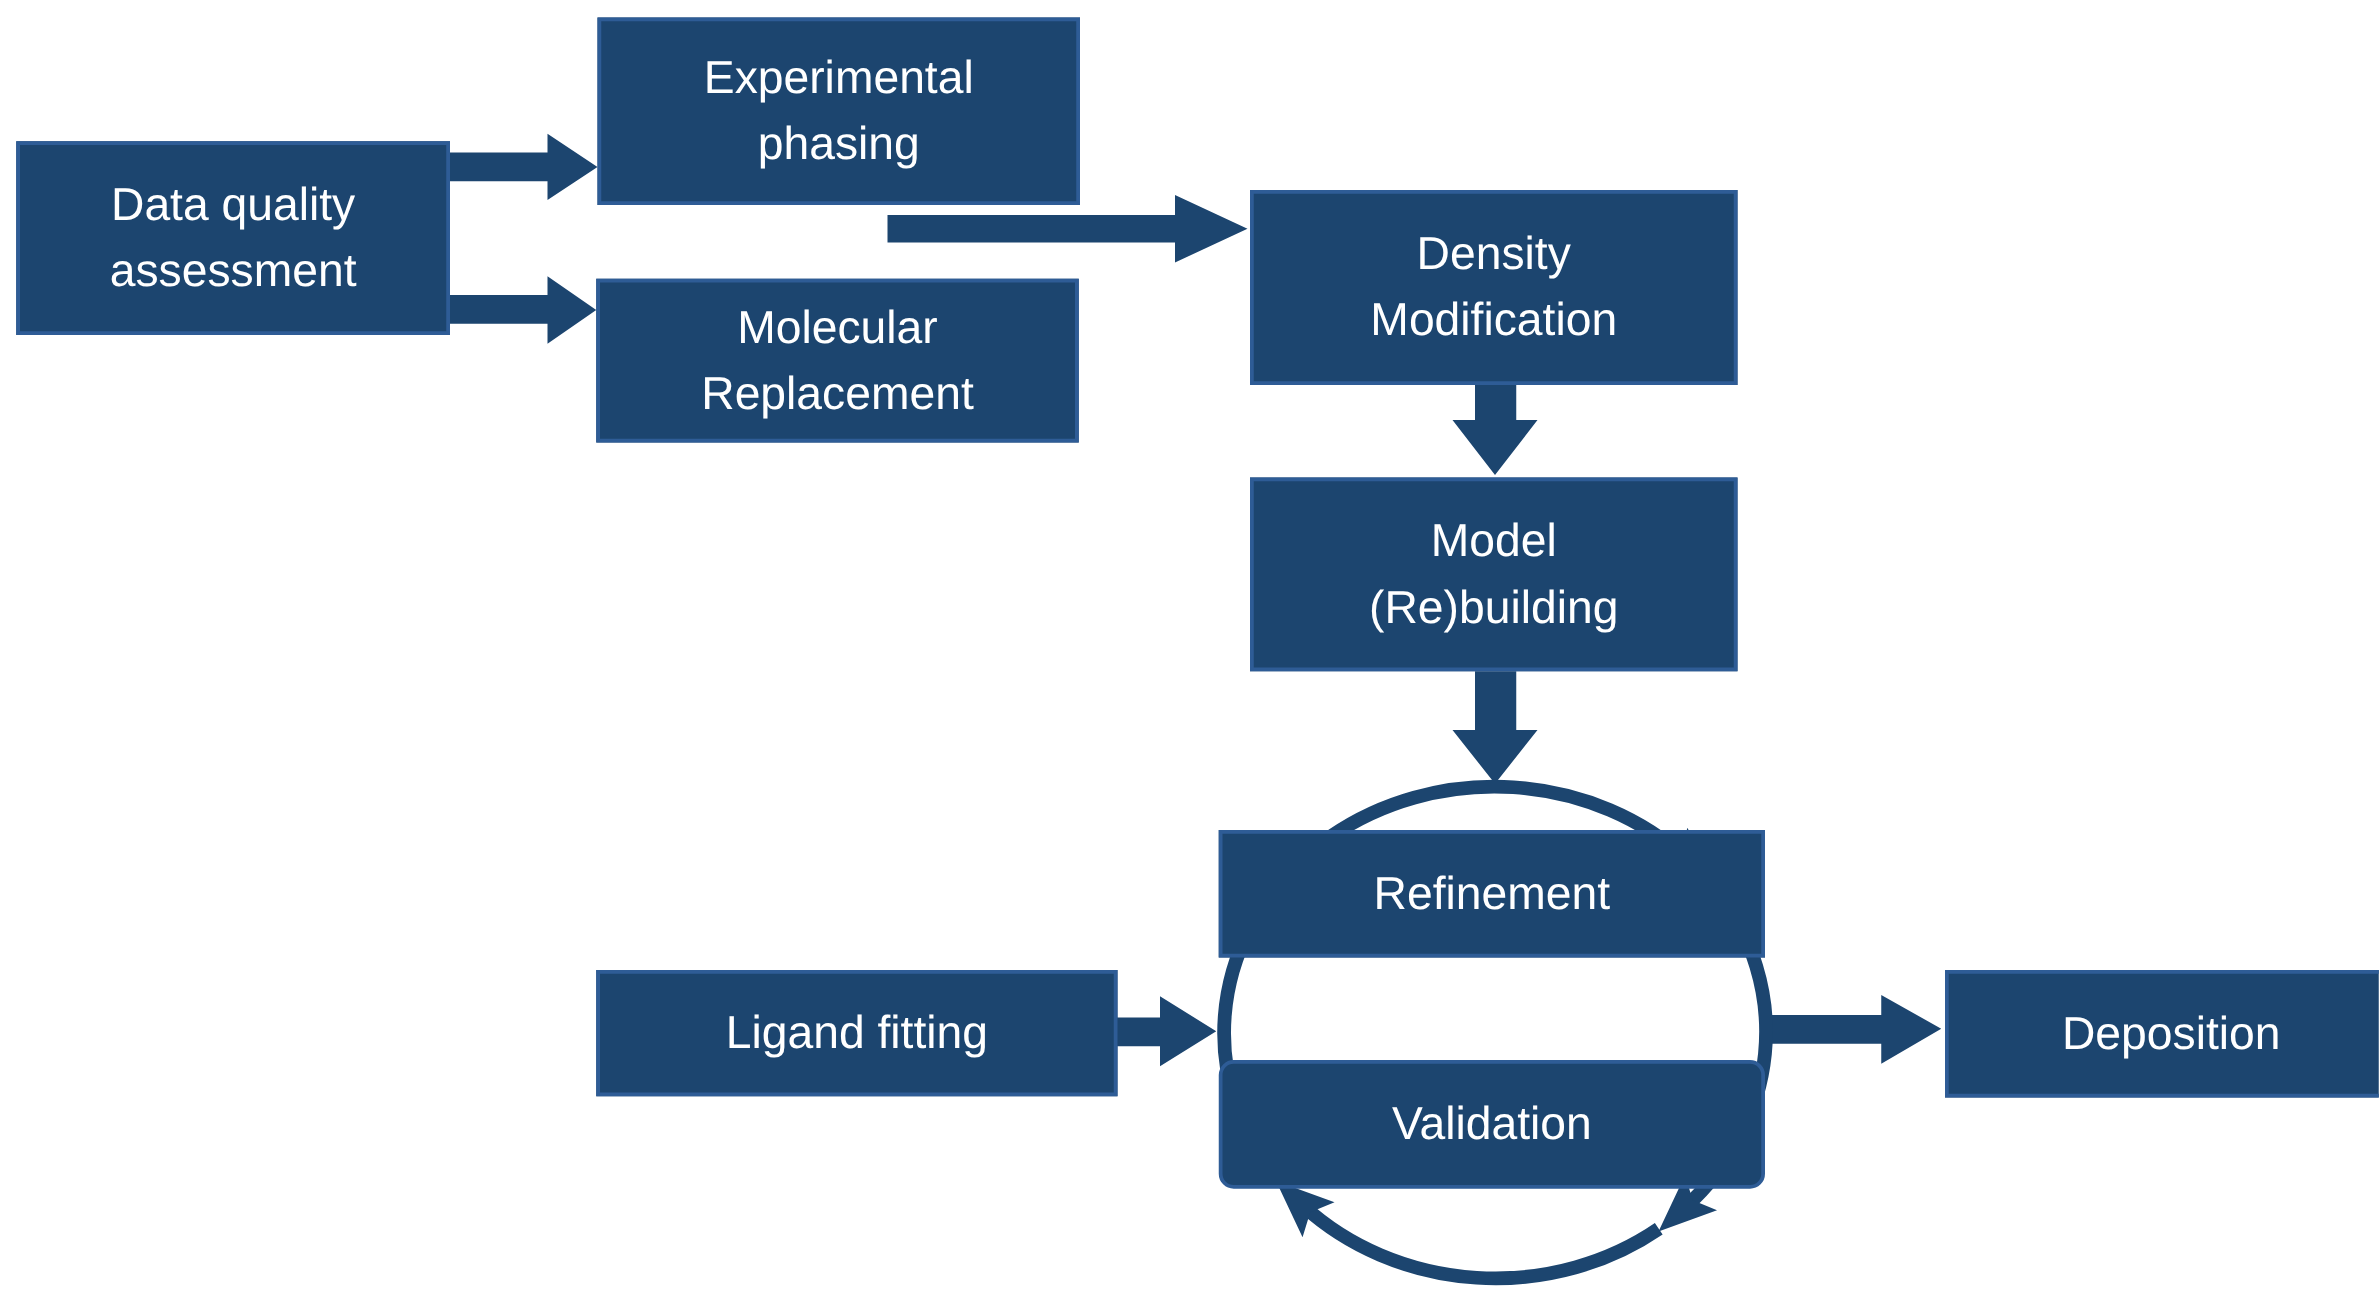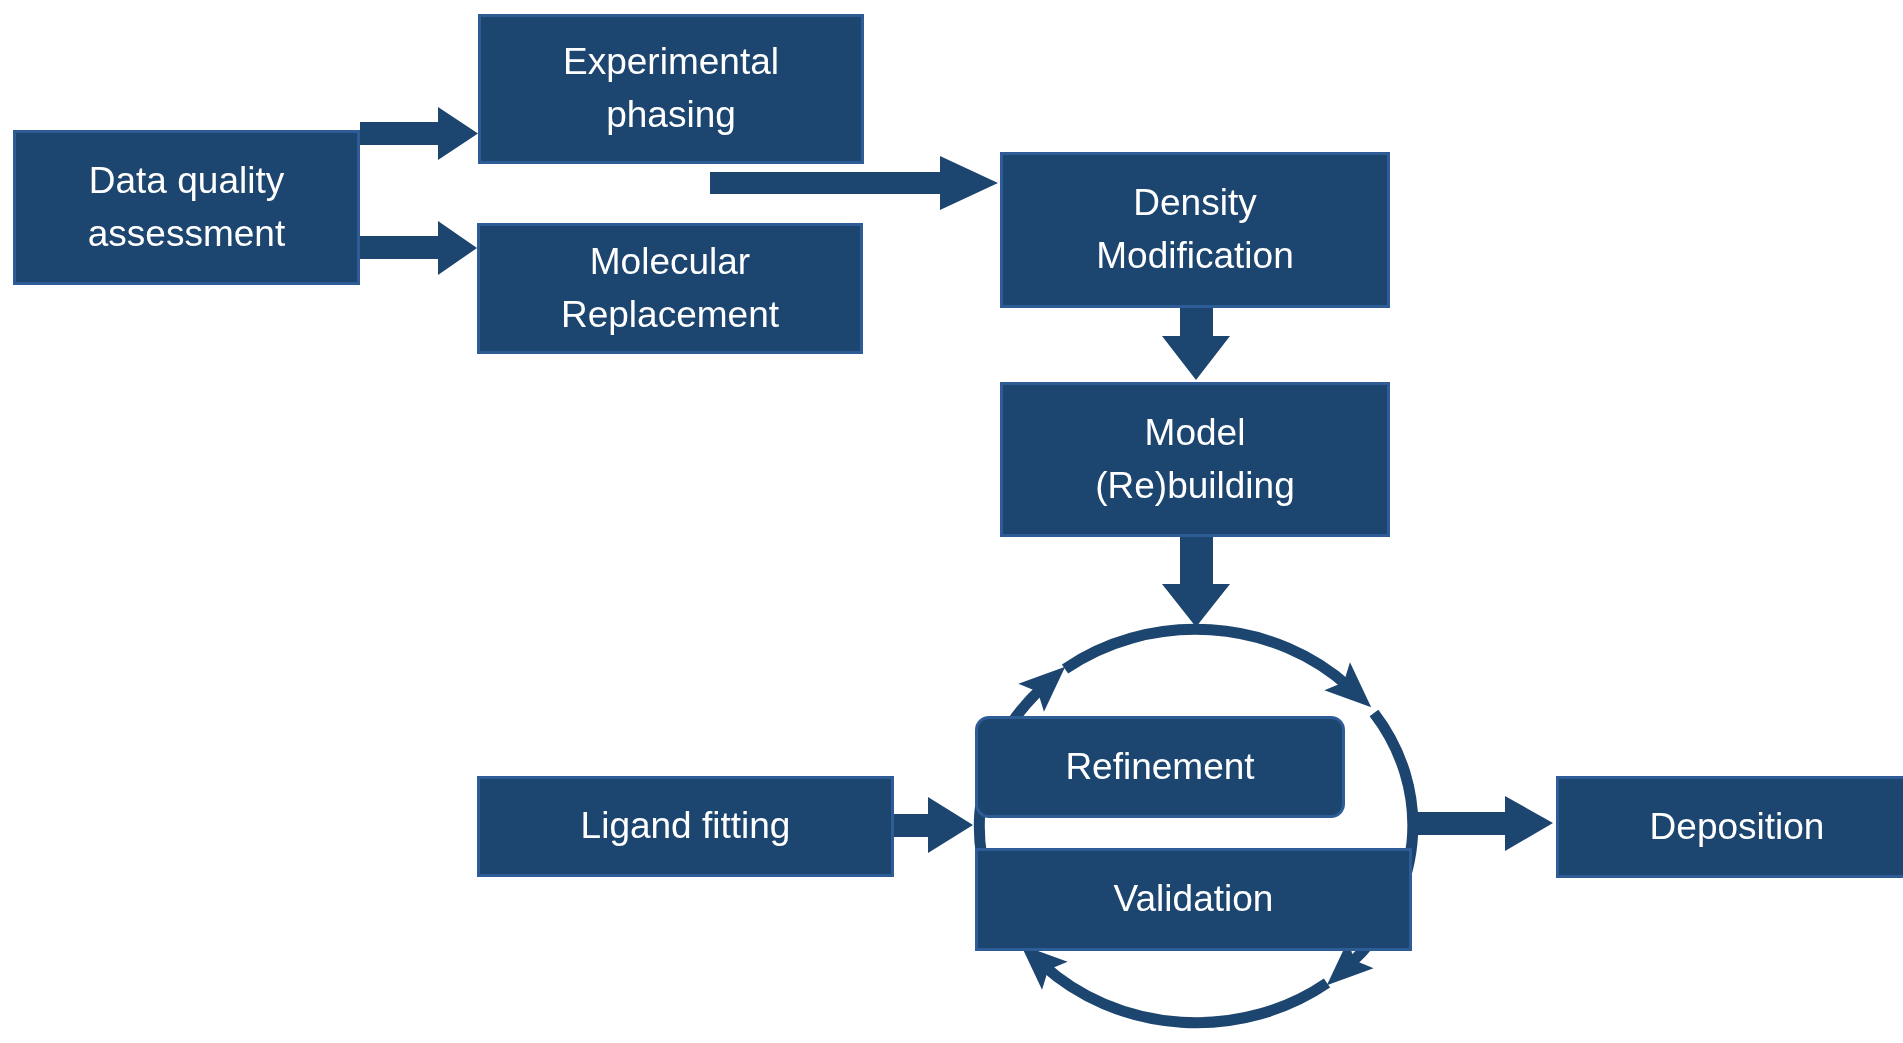--- a/index.html
+++ b/index.html
@@ -28,27 +28,27 @@
     display: flex;
     align-items: center;
     justify-content: center;
     text-align: center;
     white-space: pre-line;
     font-size: 37px;
     line-height: 1.42;
     z-index: 1;
   }
   
-  .n-data-quality        { left: 13px;   top: 130px; width: 347px; height: 155px; }
+  .n-data-quality        { left: 13px;   top: 113px; width: 347px; height: 155px; }
   .n-experimental        { left: 478px;  top: 14px;  width: 386px; height: 150px; }
   .n-molecular           { left: 477px;  top: 223px; width: 386px; height: 131px; }
   .n-density             { left: 1000px; top: 116px; width: 390px; height: 156px; margin-top: 36px; }
   .n-model               { left: 1000px; top: 382px; width: 390px; height: 155px; }
-  .n-refinement          { left: 975px;  top: 716px; width: 370px; height: 102px; border-radius: 14px; }
-  .n-validation          { left: 975px;  top: 848px; width: 437px; height: 103px; }
+  .n-refinement          { left: 975px;  top: 664px; width: 437px; height: 102px; }
+  .n-validation          { left: 975px;  top: 848px; width: 437px; height: 103px; border-radius: 12px; }
   .n-ligand              { left: 477px;  top: 776px; width: 417px; height: 101px; }
   .n-deposition          { left: 1556px; top: 776px; width: 362px; height: 102px; }
 </style>
 </head>
 <body>
 
 <div id="canvas">
 
   <svg class="connectors" width="1903" height="1043" viewBox="0 0 1903 1043">
     <g fill="#1c456f" stroke="none">

